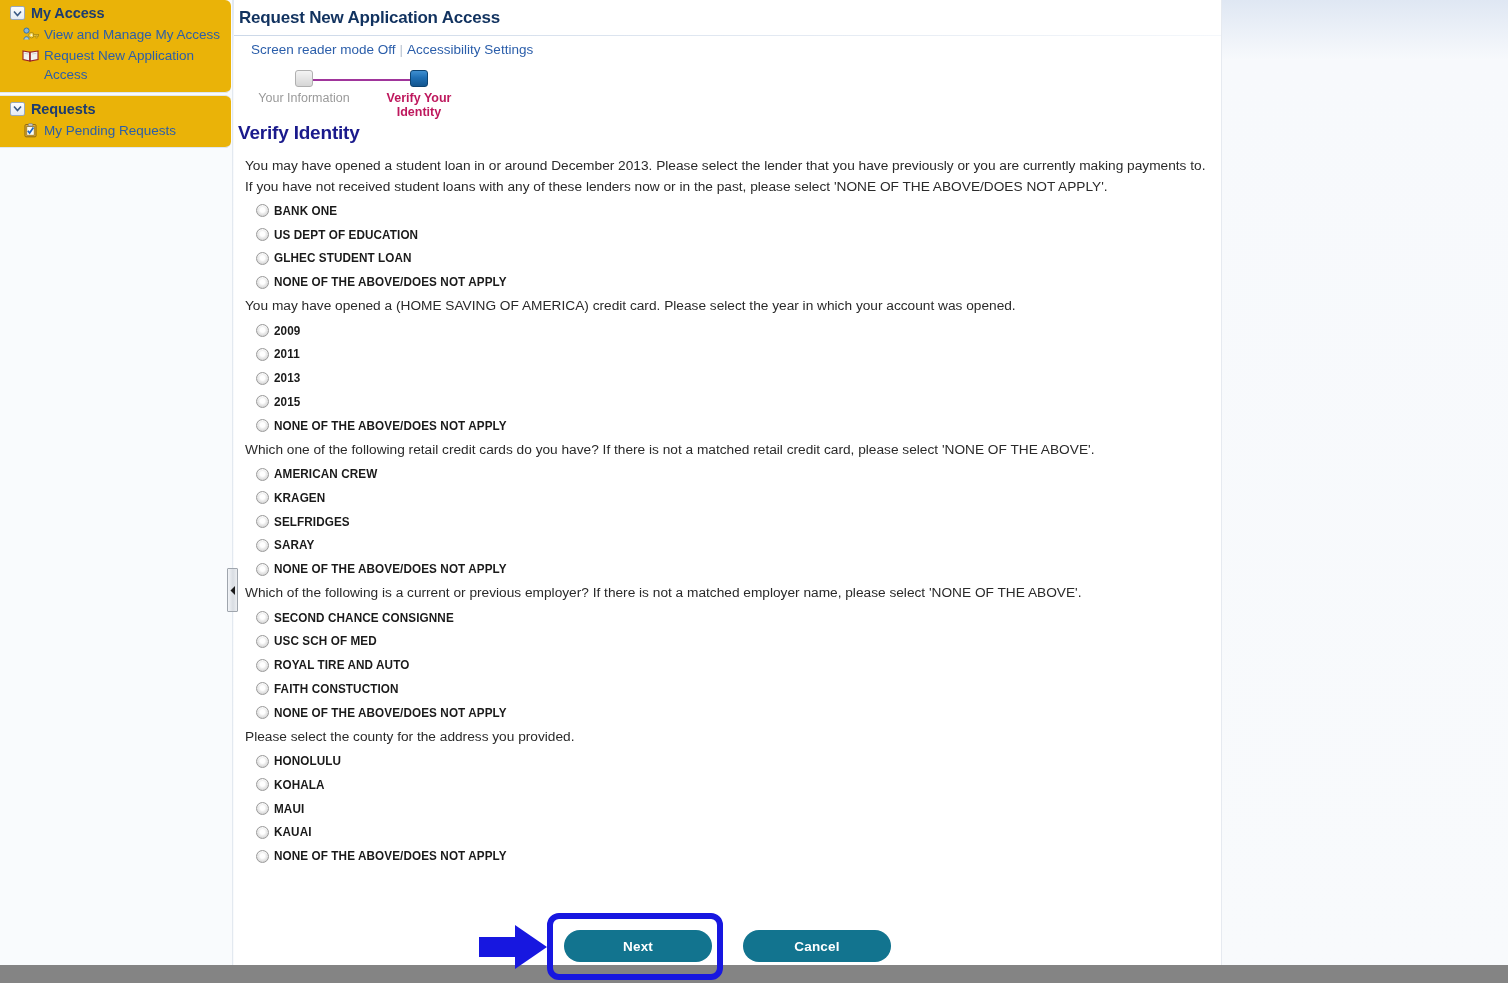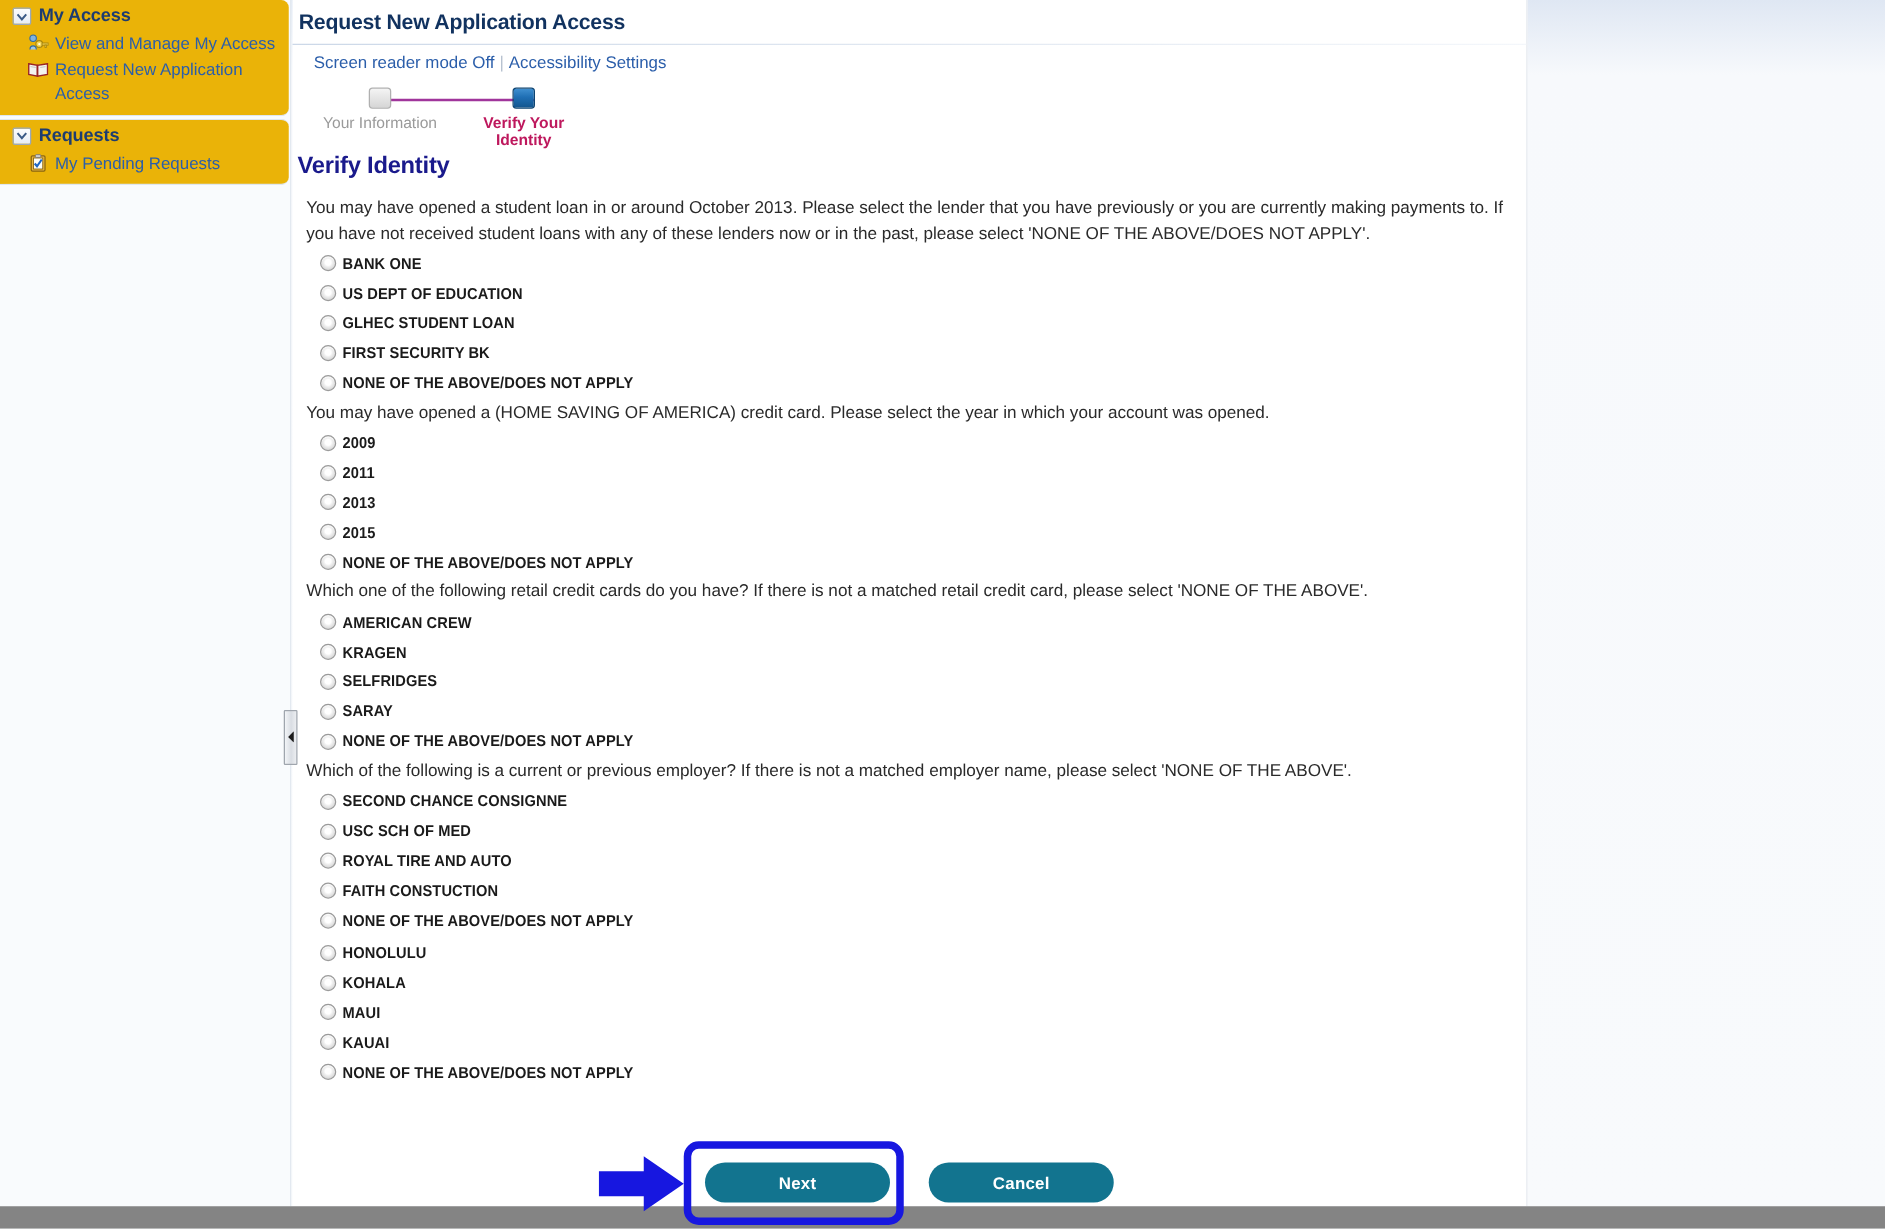--- a/index.html
+++ b/index.html
@@ -327,36 +327,32 @@
         <div class="step-marker marker-active"></div>
         <div class="step-label active">Verify Your Identity</div>
       </div>
     </div>
 
     <div id="section-heading">Verify Identity</div>
 
     <div id="form-area">
 
       <div class="q-block">
-        <div class="question">You may have opened a student loan in or around October 2013. Please select the lender that you have previously or you are currently making payments to. If you have not received student loans with any of these lenders now or in the past, please select 'NONE OF THE ABOVE/DOES NOT APPLY'.</div>
+        <div class="question">You may have opened a student loan in or around December 2013. Please select the lender that you have previously or you are currently making payments to. If you have not received student loans with any of these lenders now or in the past, please select 'NONE OF THE ABOVE/DOES NOT APPLY'.</div>
         <div class="opt-row">
             <span class="radio"></span>
             <span class="opt-label">BANK ONE</span>
           </div>
         <div class="opt-row">
             <span class="radio"></span>
             <span class="opt-label">US DEPT OF EDUCATION</span>
           </div>
         <div class="opt-row">
             <span class="radio"></span>
             <span class="opt-label">GLHEC STUDENT LOAN</span>
-          </div>
-        <div class="opt-row">
-            <span class="radio"></span>
-            <span class="opt-label">FIRST SECURITY BK</span>
           </div>
         <div class="opt-row">
             <span class="radio"></span>
             <span class="opt-label">NONE OF THE ABOVE/DOES NOT APPLY</span>
           </div>
       </div>
 
       <div class="q-block">
         <div class="question">You may have opened a (HOME SAVING OF AMERICA) credit card. Please select the year in which your account was opened.</div>
         <div class="opt-row">
@@ -423,20 +419,21 @@
             <span class="radio"></span>
             <span class="opt-label">FAITH CONSTUCTION</span>
           </div>
         <div class="opt-row">
             <span class="radio"></span>
             <span class="opt-label">NONE OF THE ABOVE/DOES NOT APPLY</span>
           </div>
       </div>
 
       <div class="q-block">
+        <div class="question">Please select the county for the address you provided.</div>
         <div class="opt-row">
             <span class="radio"></span>
             <span class="opt-label">HONOLULU</span>
           </div>
         <div class="opt-row">
             <span class="radio"></span>
             <span class="opt-label">KOHALA</span>
           </div>
         <div class="opt-row">
             <span class="radio"></span>

